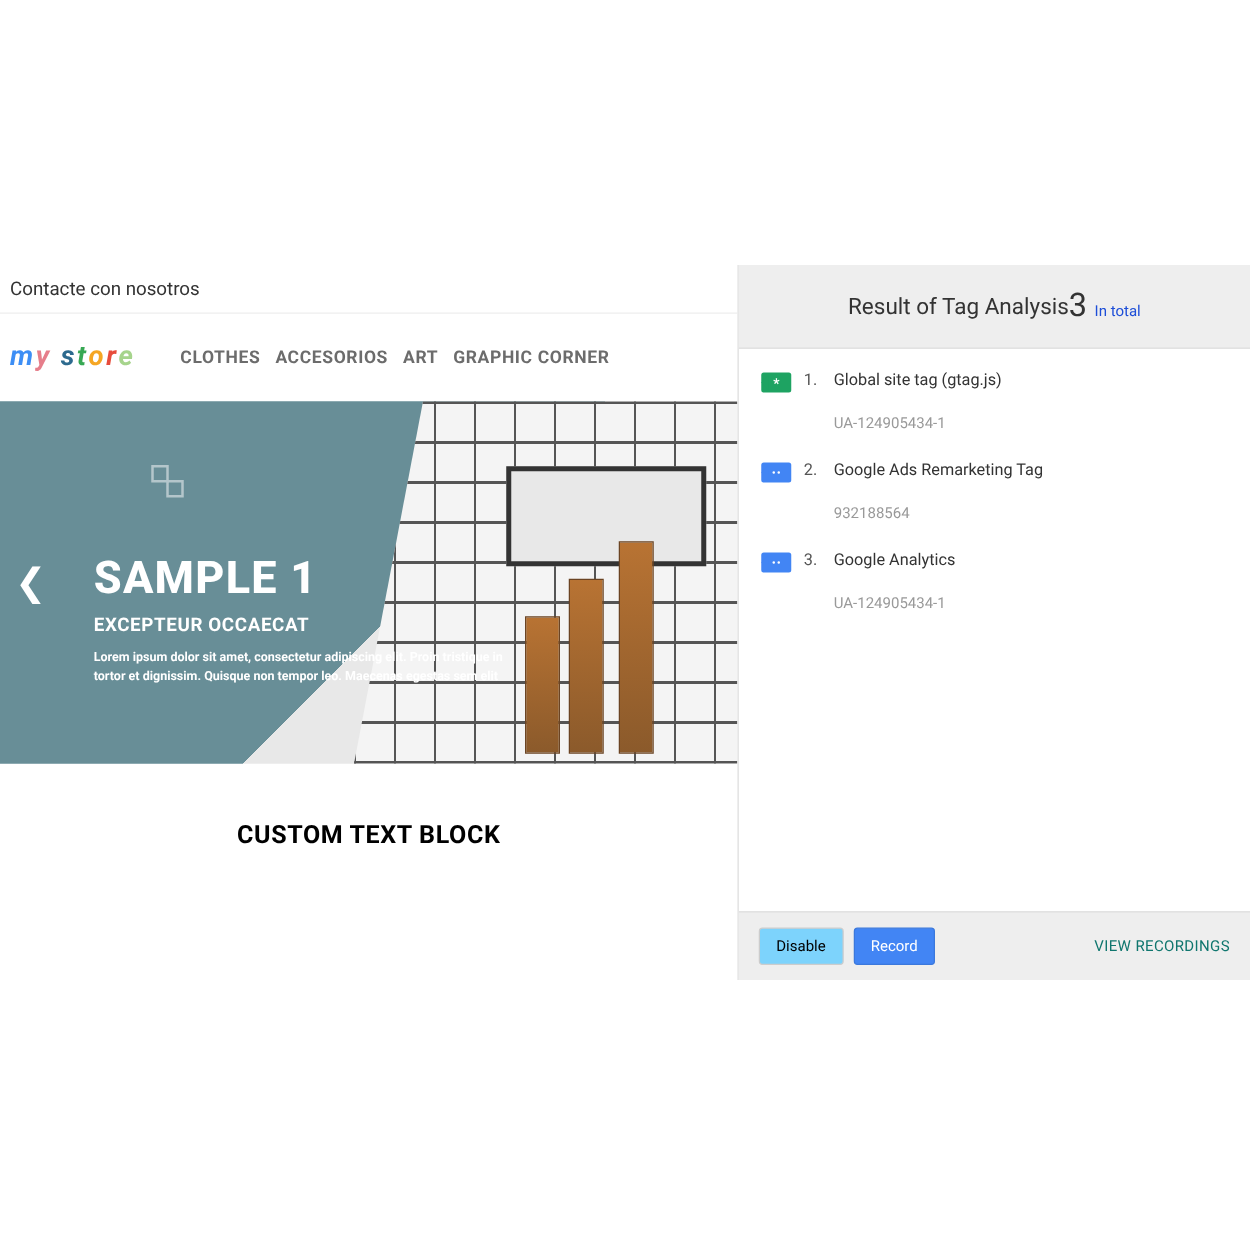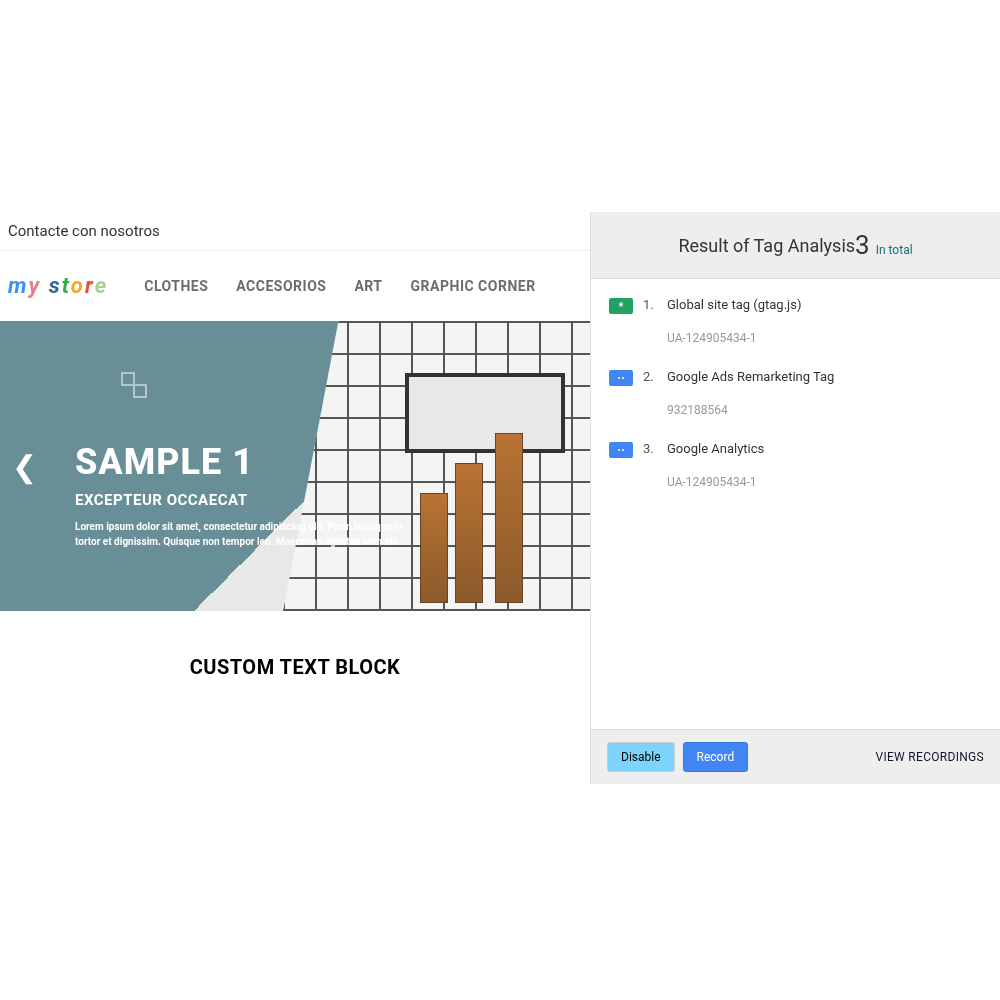--- a/index.html
+++ b/index.html
@@ -3,21 +3,21 @@
 <meta charset="utf-8">
 <style>
 *{margin:0;padding:0;box-sizing:border-box;font-family:-apple-system,BlinkMacSystemFont,"Segoe UI",Roboto,Arial,sans-serif}
 body{width:1000px;height:1000px;background:#fff;position:relative;overflow:hidden}
 .frame{position:absolute;top:212px;left:0;width:1000px;height:572px;display:flex}
 .main{flex:0 0 590px;background:#fff;display:flex;flex-direction:column}
 .topbar{padding:10px 8px 10px 8px;font-size:15px;color:#333;border-bottom:1px solid #eee}
 .header{display:flex;align-items:center;padding:22px 8px 22px 8px;gap:38px;border-bottom:1px solid #fff}
 .logo{display:flex;gap:2px;font-size:22px;font-weight:700;font-style:italic}
 .logo .c1{color:#3d8ef5}.logo .c2{color:#e67e8b}.logo .c3{color:#2d6a8e}.logo .c4{color:#37a853}.logo .c5{color:#f5a623}.logo .c6{color:#e74c3c}.logo .c7{color:#a6d48c}
-.nav{display:flex;gap:28px;font-size:14px;font-weight:700;letter-spacing:.5px;color:#6c6c6c}
+.nav{display:flex;gap:12px;font-size:14px;font-weight:700;letter-spacing:.5px;color:#6c6c6c}
 .hero{position:relative;height:290px;background:linear-gradient(135deg,#688e97 0%,#688e97 55%,#e8e8e8 55%,#e8e8e8 100%);overflow:hidden}
 .hero-grid{position:absolute;right:0;top:0;width:52%;height:100%;background:#f4f4f4;background-image:repeating-linear-gradient(0deg,#555 0,#555 2px,transparent 2px,transparent 32px),repeating-linear-gradient(90deg,#555 0,#555 2px,transparent 2px,transparent 32px);clip-path:polygon(18% 0,100% 0,100% 100%,0 100%)}
 .hero-shelf{position:absolute;right:15px;bottom:8px;width:200px;height:230px}
 .shelf-top{position:absolute;top:0;left:30px;width:160px;height:80px;border:4px solid #333;background:#e8e8e8}
 .candle{position:absolute;bottom:0;width:28px}
 .candle .body{width:100%;background:linear-gradient(#b87333,#8b5a2b);border:1px solid #6b4423}
 .candle.a{left:45px}.candle.a .body{height:110px}
 .candle.b{left:80px}.candle.b .body{height:140px}
 .candle.c{left:120px}.candle.c .body{height:170px}
 .hero-text{position:absolute;left:75px;top:120px;color:#fff;max-width:340px;z-index:2}
@@ -27,38 +27,38 @@
 .hero-sub{font-size:15px;font-weight:700;letter-spacing:.5px;margin-top:8px}
 .hero-body{font-size:10px;line-height:1.5;margin-top:10px;font-weight:700}
 .hero-arrow{position:absolute;left:12px;top:50%;transform:translateY(-50%);color:#fff;font-size:30px}
 .custom-block{text-align:center;padding:44px 0 0 0}
 .custom-block h2{font-size:20px;font-weight:700;letter-spacing:.5px}
 .panel{flex:1;border-left:1px solid #ddd;display:flex;flex-direction:column;background:#fff}
 .panel-head{display:flex;align-items:center;justify-content:center;background:#eee;padding:18px 18px;border-bottom:1px solid #ddd}
 .panel-title{font-size:18px;color:#333}
 .panel-count{display:flex;align-items:baseline;gap:6px}
 .panel-count .n{font-size:26px;font-weight:400;color:#333}
-.panel-count .t{font-size:12px;color:#0f766e}
+.panel-count .t{font-size:12px;color:#1d4ed8}
 .tags{flex:1;padding:6px 0}
 .tag-row{display:flex;align-items:flex-start;padding:12px 18px;gap:10px}
 .tag-icon{width:24px;height:16px;border-radius:2px;position:relative;flex:0 0 24px;margin-top:1px}
 .tag-icon::before{content:"";position:absolute;left:-6px;top:2px;border:6px solid transparent;border-right-color:inherit}
 .tag-icon.green{background:#1ea362;border-right-color:#1ea362}
 .tag-icon.blue{background:#4285f4;border-right-color:#4285f4}
 .tag-icon .dots{position:absolute;inset:0;display:flex;align-items:center;justify-content:center;gap:2px}
 .tag-icon .dot{width:2px;height:2px;background:#fff;border-radius:50%}
 .tag-icon.green .check{position:absolute;inset:0;display:flex;align-items:center;justify-content:center;color:#fff;font-size:11px;font-weight:700}
 .tag-num{font-size:13px;color:#555;width:14px}
 .tag-meta{display:flex;flex-direction:column;gap:19px}
 .tag-name{font-size:13px;color:#333}
 .tag-id{font-size:12px;color:#999}
 .panel-foot{background:#eee;border-top:1px solid #ddd;padding:12px 16px;display:flex;align-items:center}
 .btn{padding:7px 13px;font-size:12px;border-radius:3px;border:1px solid #ccc;background:#7dd3fc;cursor:pointer}
 .btn.primary{background:#4285f4;border-color:#3b78dc;color:#fff;margin-left:8px}
-.view-rec{margin-left:auto;font-size:12px;color:#0f172a;letter-spacing:.3px}
+.view-rec{margin-left:auto;font-size:12px;color:#0f766e;letter-spacing:.3px}
 </style>
 </head>
 <body>
 
 <div class="frame">
   <div class="main">
     <div class="topbar">Contacte con nosotros</div>
     <div class="header">
       <div class="logo">
         <span class="c1">m</span><span class="c2">y</span>&nbsp;<span class="c3">s</span><span class="c4">t</span><span class="c5">o</span><span class="c6">r</span><span class="c7">e</span>

